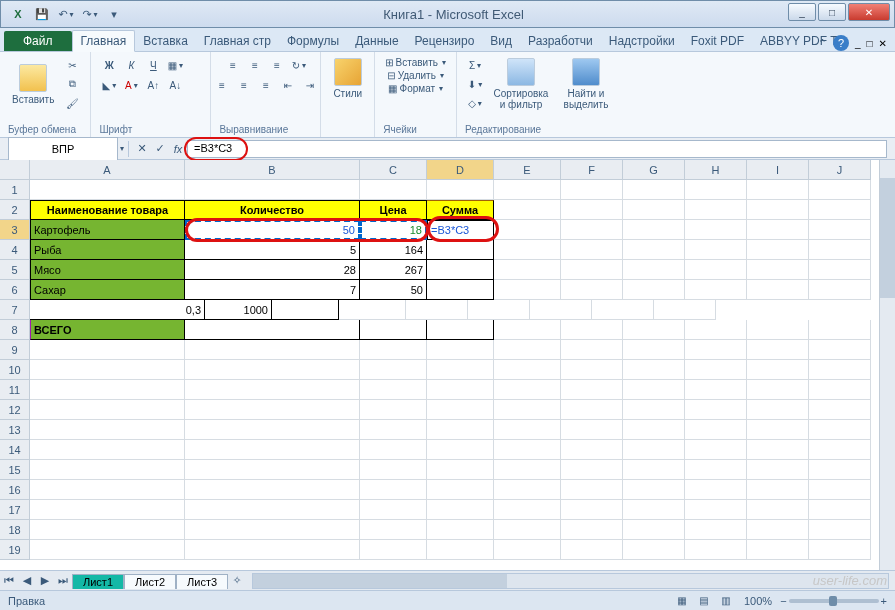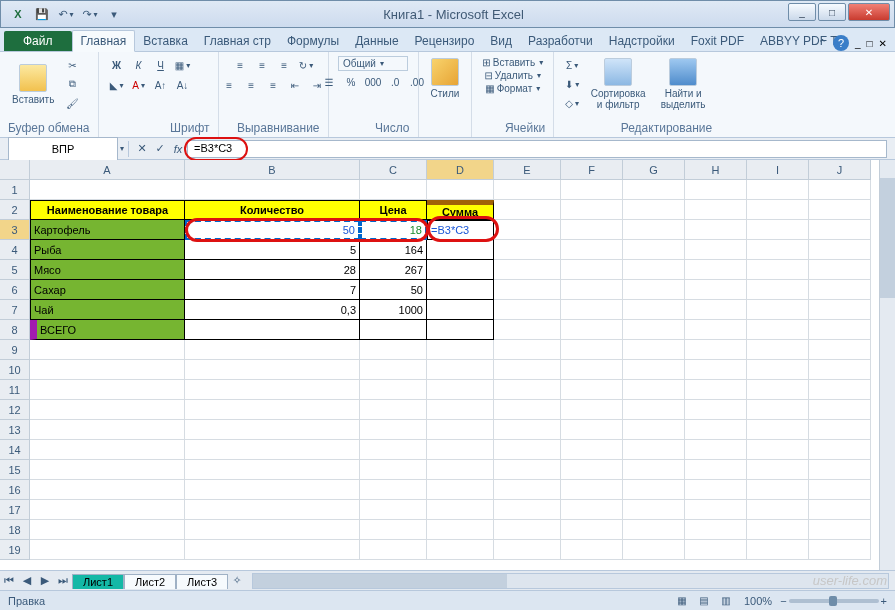--- a/index.html
+++ b/index.html
@@ -16,21 +16,21 @@
 .ribbon-tabs { height: 24px; background: #dce8f5; display: flex; align-items: flex-end; padding-left: 4px; border-bottom: 1px solid #b7c8dc; position: relative;}
 .file-tab { background: #1e6e3e; color: #fff; padding: 3px 19px; font-size: 12px; border-radius: 2px 2px 0 0; cursor: pointer; }
 .rtab { padding: 3px 8px; font-size: 12px; color: #3b5a7a; cursor: pointer; white-space: nowrap; }
 .rtab.active { background: #f6fafd; border: 1px solid #b7c8dc; border-bottom: 1px solid #f6fafd; border-radius: 2px 2px 0 0; margin-bottom: -1px; }
 .rtab-help { position: absolute; right: 8px; display: flex; gap: 6px; align-items: center; }
 .help-btn { width: 16px; height: 16px; border-radius: 50%; background: #3a7ec8; color: #fff; font-size: 11px; display: flex; align-items: center; justify-content: center; cursor: pointer;}
 
 .ribbon-body { height: 86px; background: #f4f8fc; border-bottom: 1px solid #b7c8dc; display: flex; }
 .rgroup { border-right: 1px solid #d4dde8; padding: 4px 8px 2px 8px; display: flex; flex-direction: column; justify-content: space-between; }
 .rgroup .gcontent { display: flex; gap: 4px; align-items: center; }
-.rgroup .glabel { text-align: right; font-size: 12px; color: #5a7799; padding-top: 2px; }
+.rgroup .glabel { text-align: left; font-size: 10px; color: #5a7799; padding-top: 2px; }
 .rbig { display: flex; flex-direction: column; align-items: center; gap: 2px; padding: 2px 4px; cursor: pointer; }
 .rbig .ricon { width: 28px; height: 28px; border: 1px solid #bcd; background: #fff; border-radius: 2px;}
 .rbig .rlbl { font-size: 10px; color: #3b5a7a; text-align: center; }
 .rsmall-col { display: flex; flex-direction: column; gap: 1px;}
 .rsmall { width: 20px; height: 18px; font-size: 10px; color: #3b5a7a; display: flex; align-items: center; justify-content: center; cursor: pointer;}
 .rtxt { font-size: 10px; color: #3b5a7a; padding: 1px 2px; cursor: pointer; display:flex; align-items:center; gap:2px;}
 
 .formula-bar { height: 22px; background: #e9eef4; border-bottom: 1px solid #b7c8dc; display: flex; align-items: center; }
 .namebox { width: 110px; height: 24px; margin-left: 8px; background: #fff; border: 1px solid #a6b8cc; font-size: 11px; padding: 1px 0; text-align: center; }
 .fb-sep { width: 1px; height: 16px; background: #b7c8dc; margin: 0 4px; }
@@ -156,33 +156,20 @@
       </div>
       <div style="display:flex;gap:2px">
         <div class="rsmall">≡</div>
         <div class="rsmall">≡</div>
         <div class="rsmall">≡</div>
         <div class="rsmall">⇤</div>
         <div class="rsmall">⇥</div>
       </div>
     </div>
     <div class="glabel">Выравнивание</div>
-  </div>
-  <div class="rgroup" style="width:90px">
-    <div class="gcontent" style="flex-direction:column;gap:2px">
-      <div class="rtxt dropicon" style="border:1px solid #bcd; padding:1px 4px; width:70px">Общий</div>
-      <div style="display:flex;gap:2px">
-        <div class="rsmall">☰</div>
-        <div class="rsmall">%</div>
-        <div class="rsmall">000</div>
-        <div class="rsmall">.0</div>
-        <div class="rsmall">.00</div>
-      </div>
-    </div>
-    <div class="glabel">Число</div>
   </div>
   <div class="rgroup">
     <div class="gcontent">
       <div class="rbig">
         <div class="ricon" style="background:linear-gradient(135deg,#f8d36c,#e7a435)"></div>
         <div class="rlbl">Стили</div>
       </div>
     </div>
     <div class="glabel">&nbsp;</div>
   </div>
@@ -283,21 +270,21 @@
         <div class="cell cG"></div>
         <div class="cell cH"></div>
         <div class="cell cI"></div>
         <div class="cell cJ"></div>
       </div>
 
     <div class="gridrow">
       <div class="cell cA hdr-yellow" style="border-left:1px solid #000;border-top:1px solid #000">Наименование товара</div>
       <div class="cell cB hdr-yellow" style="border-top:1px solid #000">Количество</div>
       <div class="cell cC hdr-yellow" style="border-top:1px solid #000">Цена</div>
-      <div class="cell cD hdr-yellow" style="border-top:5px solid #a16207">Сумма</div>
+      <div class="cell cD hdr-yellow" style="border-top:1px solid #a16207">Сумма</div>
       <div class="cell cE"></div>
         <div class="cell cF"></div>
         <div class="cell cG"></div>
         <div class="cell cH"></div>
         <div class="cell cI"></div>
         <div class="cell cJ"></div>
     </div>
 
     <div class="gridrow">
       <div class="cell cA green" style="border-left:1px solid #000">Картофель</div>
@@ -345,34 +332,33 @@
       <div class="cell cD tbl-cell"></div>
       <div class="cell cE"></div>
         <div class="cell cF"></div>
         <div class="cell cG"></div>
         <div class="cell cH"></div>
         <div class="cell cI"></div>
         <div class="cell cJ"></div>
     </div>
 
     <div class="gridrow">
-      <div class="cell cA green" style="border-left:1px solid #000">Чай</div>
       <div class="cell cB tbl-cell">0,3</div>
       <div class="cell cC tbl-cell">1000</div>
       <div class="cell cD tbl-cell"></div>
       <div class="cell cE"></div>
         <div class="cell cF"></div>
         <div class="cell cG"></div>
         <div class="cell cH"></div>
         <div class="cell cI"></div>
         <div class="cell cJ"></div>
     </div>
 
     <div class="gridrow">
-      <div class="cell cA green" style="font-weight:normal;border-left:7px solid #a21caf">ВСЕГО</div>
+      <div class="cell cA green" style="font-weight:bold;border-left:1px solid #a21caf">ВСЕГО</div>
       <div class="cell cB tbl-cell"></div>
       <div class="cell cC tbl-cell"></div>
       <div class="cell cD tbl-cell"></div>
       <div class="cell cE"></div>
         <div class="cell cF"></div>
         <div class="cell cG"></div>
         <div class="cell cH"></div>
         <div class="cell cI"></div>
         <div class="cell cJ"></div>
     </div>

